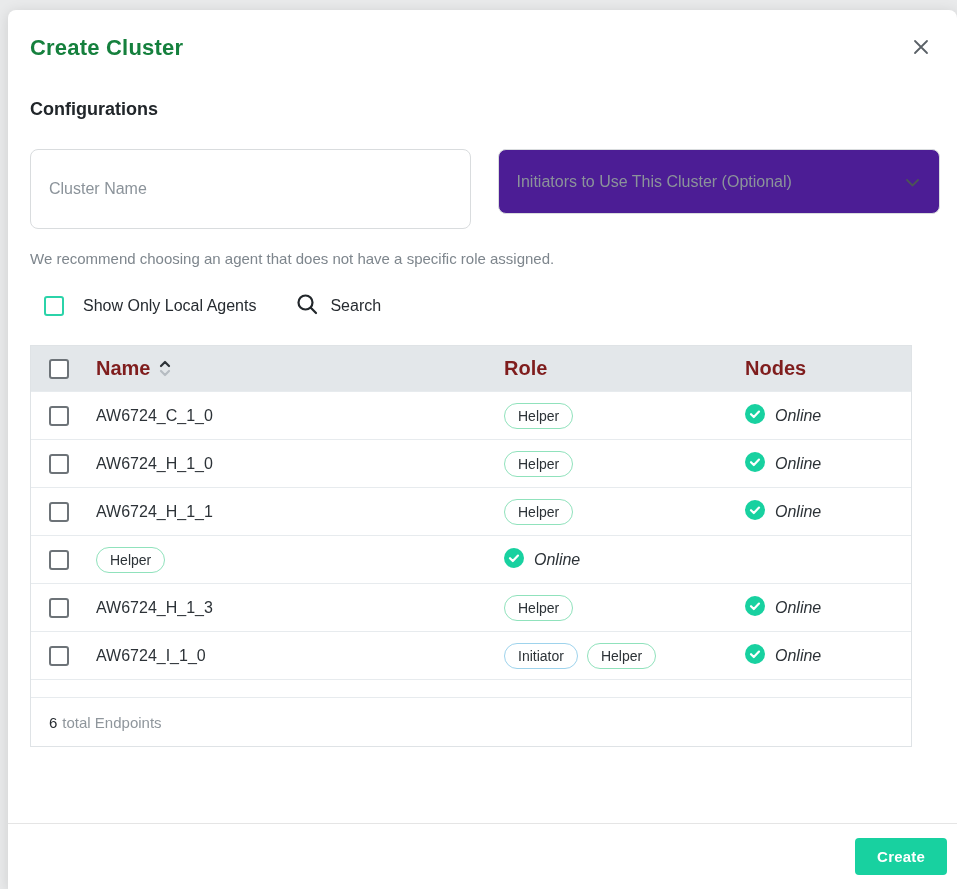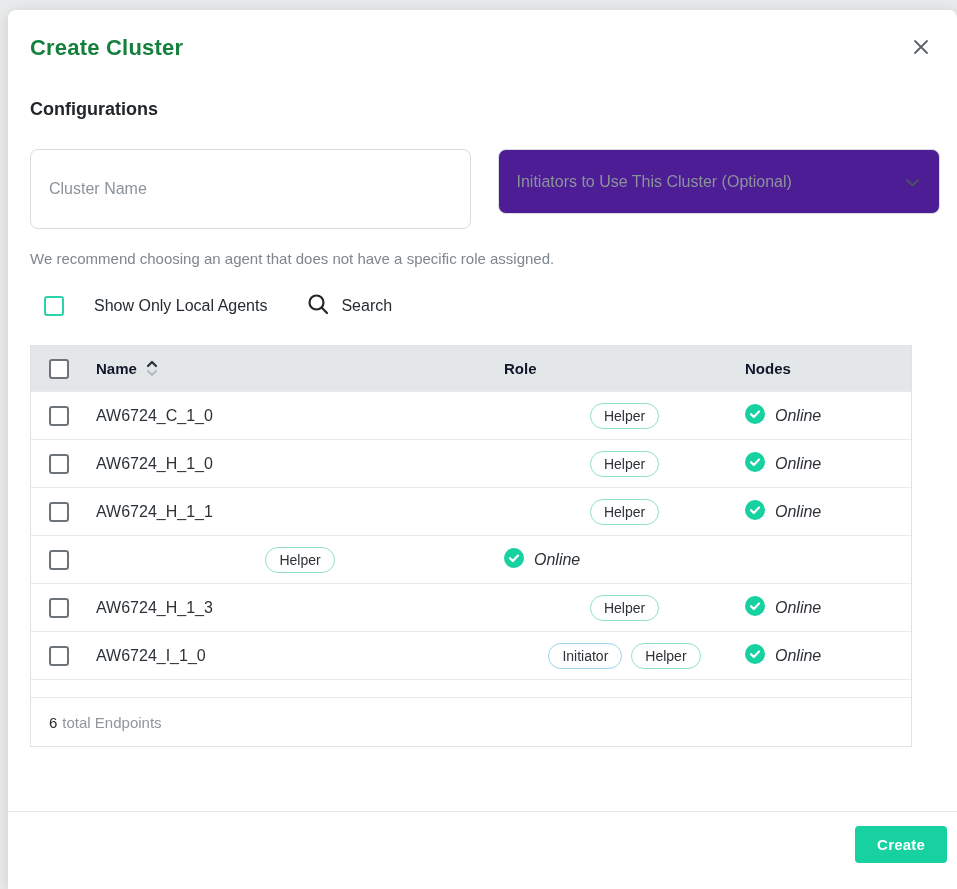--- a/index.html
+++ b/index.html
@@ -37,50 +37,50 @@
     padding:0 20px 0 18px; cursor:pointer; background:#4c1d95;
   }
   .select-label { font-size:16px; color:#8b939a; }
   .description { margin:21px 0 0 22px; font-size:15px; color:#7e868d; }
   .filter-row { display:flex; align-items:center; margin:26px 0 0 36px; }
   .checkbox {
     width:20px; height:20px; border-radius:3px; background:#fff; cursor:pointer; flex:none;
   }
   .checkbox.teal { border:2px solid #2bd3a9; }
   .checkbox.gray { border:2px solid #6d7378; }
-  .filter-label { margin-left:30px; font-size:16px; color:#262b30; }
+  .filter-label { margin-left:19px; font-size:16px; color:#262b30; }
   .search-group { display:flex; align-items:center; margin-left:40px; cursor:pointer; }
   .search-label { margin-left:12px; font-size:16px; color:#262b30; }
   .table-panel { margin:26px 45px 0 22px; border:1px solid #dfe3e6; background:#fff; }
   .t-grid { display:grid; grid-template-columns:65px 408px 241px 1fr; align-items:center; }
   .t-header {
-    height:45px; background:#e3e7ea; font-size:15px; font-weight:600; color:#0f172a;
+    height:45px; background:#e3e7ea; font-size:20px; font-weight:600; color:#7f1d1d;
   }
   .t-header .cb-cell, .t-row .cb-cell { padding-left:18px; }
   .name-head-wrap { display:flex; align-items:center; }
   .sort-icon { margin-left:9px; cursor:pointer; line-height:0; }
   .t-row { height:48px; border-top:1px solid #e7ebee; font-size:16px; color:#2c3237; background:#fff; }
   .t-row:first-of-type { border-top:none; }
-  .role-cell { display:flex; align-items:center; gap:9px;justify-content:center; }
+  .role-cell { display:flex; align-items:center; gap:9px; }
   .pill {
     display:inline-flex; align-items:center; height:26px; padding:0 13px;
     border-radius:14px; font-size:14px; color:#2c3237; background:#fff;
   }
   .pill.helper { border:1px solid #90e2bc; }
   .pill.initiator { border:1px solid #9ed3ec; }
   .status-cell { display:flex; align-items:center; gap:10px;font-style:italic; }
   .t-gap { height:18px; border-top:1px solid #e7ebee; }
   .t-footer {
     height:49px; border-top:1px solid #e7ebee; display:flex; align-items:center;
     padding-left:18px; font-size:15px;
   }
   .endpoint-count { color:#262b30; }
   .endpoint-label { color:#8f969c; margin-left:5px; }
   .footer-bar {
-    position:absolute; left:0; right:0; bottom:12px; height:66px;
+    position:absolute; left:0; right:0; bottom:0; height:66px;
     border-top:1px solid #e5e5e5; background:#fff;
     display:flex; align-items:center; justify-content:flex-end; padding-right:10px;
   }
   .create-btn {
     background:#18d1a0; color:#fff; border:none; border-radius:4px;
     height:37px; padding:0 22px; font-size:15px; font-weight:700;
     font-family:"Liberation Sans",sans-serif; cursor:pointer; letter-spacing:0.2px;
   }
 </style>
 </head>

